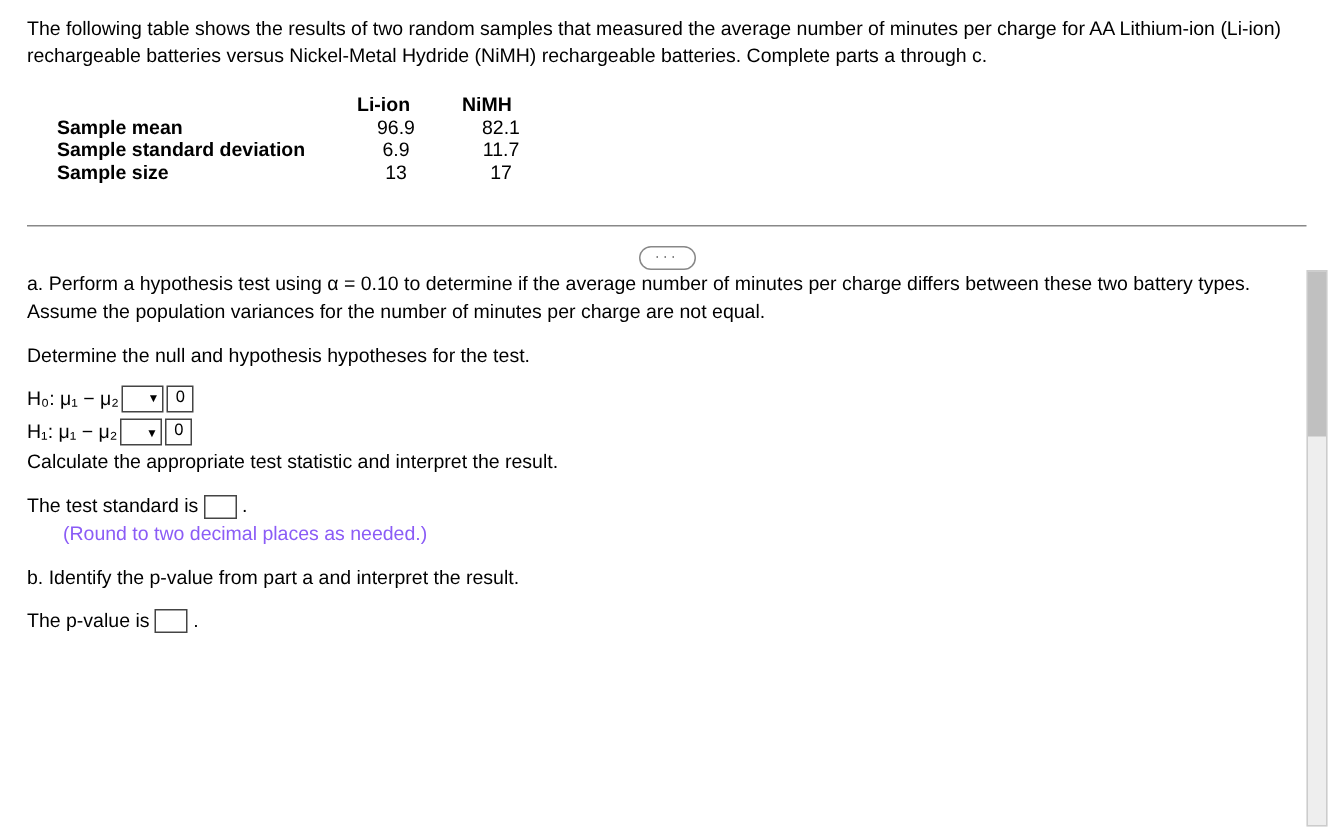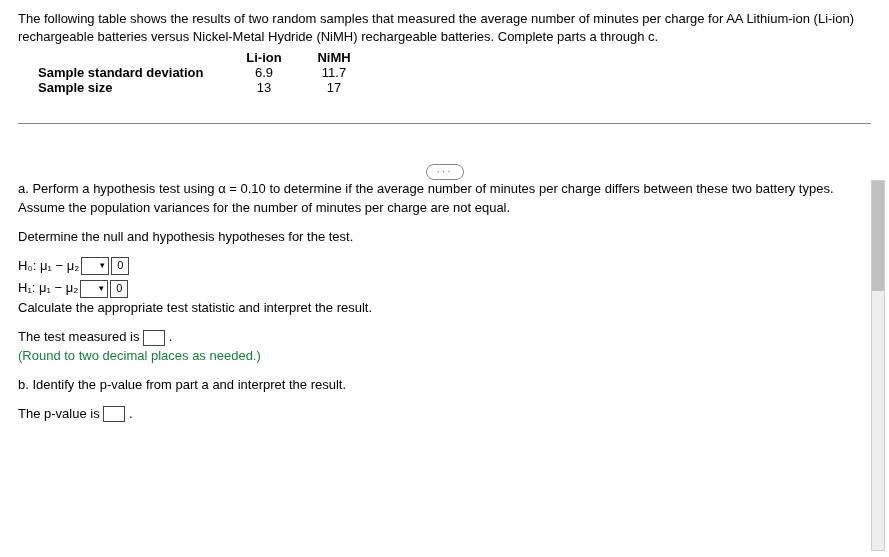--- a/index.html
+++ b/index.html
@@ -7,28 +7,28 @@
       font-family: Arial, sans-serif;
       font-size: 13px;
       color: #000;
       background: #fff;
       width: 889px;
       height: 557px;
       padding: 10px 18px;
       position: relative;
       overflow: hidden;
     }
-    .intro { line-height: 1.4; margin-bottom: 4px; }
+    .intro { line-height: 1.4; margin-bottom: 16px; }
     .data-table {
       margin-left: 20px;
       border-collapse: collapse;
     }
     .data-table td { padding: 0 18px 0 0; }
     .data-table .lbl { font-weight: bold; width: 200px; }
-    .data-table .col-hdr { font-weight: bold; text-align: center; }
+    .data-table .col-hdr { font-weight: bold; }
     .data-table .val { text-align: center; width: 70px; }
     .separator {
       border: none;
       border-top: 1px solid #888;
       margin: 28px 0 6px 0;
     }
     .ellipsis-badge {
       position: absolute;
       left: 50%;
       transform: translateX(-50%);
@@ -72,22 +72,22 @@
       left: 0; right: 0;
       height: 14px;
       text-align: center;
       font-size: 9px;
       line-height: 14px;
       color: #555;
     }
     .scroll-arrow.up { top: 0; }
     .q-block { line-height: 1.45; }
     .q-block p { margin-bottom: 10px; }
-    .hint { color: #15803d; }
-    .hypo-row { margin-bottom: 4px; display:flex; align-items:center; gap:2px; }
+    .hint { color: #8b5cf6; margin-left: 24px; }
+    .hypo-row { margin-bottom: 4px; display:flex; align-items:flex-start; gap:2px; }
     .mini-select {
       width: 28px; height: 18px; border: 1px solid #444;
       background: #fff; font-size: 10px;
       display:inline-flex; align-items:center; justify-content:flex-end; padding-right:2px;
     }
     .mini-select::after { content: "▼"; font-size:8px; }
     .small-box {
       width: 18px; height: 18px; border: 1px solid #444;
       display:inline-flex; align-items:center; justify-content:center;
       font-size:11px;
@@ -112,20 +112,25 @@
 <div class="intro">The following table shows the results of two random samples that measured the average number of minutes per charge for AA Lithium-ion (Li-ion) rechargeable batteries versus Nickel-Metal Hydride (NiMH) rechargeable batteries. Complete parts a through c.</div>
 
 <table class="data-table">
   <tbody>
       <tr>
     <td class="lbl"></td>
     <td class="col-hdr">Li-ion</td>
     <td class="col-hdr">NiMH</td>
   </tr>
   <tr>
+    <td class="lbl">Sample mean</td>
+    <td class="val">96.9</td>
+    <td class="val">82.1</td>
+  </tr>
+  <tr>
     <td class="lbl">Sample standard deviation</td>
     <td class="val">6.9</td>
     <td class="val">11.7</td>
   </tr>
   <tr>
     <td class="lbl">Sample size</td>
     <td class="val">13</td>
     <td class="val">17</td>
   </tr>
 </tbody>
@@ -145,21 +150,21 @@
   </div>
   <div class="hypo-row" style="margin-bottom:1px;">
     <span>H₁: μ₁ − μ₂</span>
     <span class="mini-select"></span>
     <span class="small-box">0</span>
   </div>
 
   <p>Calculate the appropriate test statistic and interpret the result.</p>
 
   <p>
-    <span class="inline">The test measured is </span>
+    <span class="inline">The test standard is </span>
     <span class="med-box"></span>
     <span class="inline">.</span><br>
     <span class="hint">(Round to two decimal places as needed.)</span>
   </p>
 
 
 
   <p>b. Identify the p-value from part a and interpret the result.</p>
 
   <p style="margin-bottom:0;">

